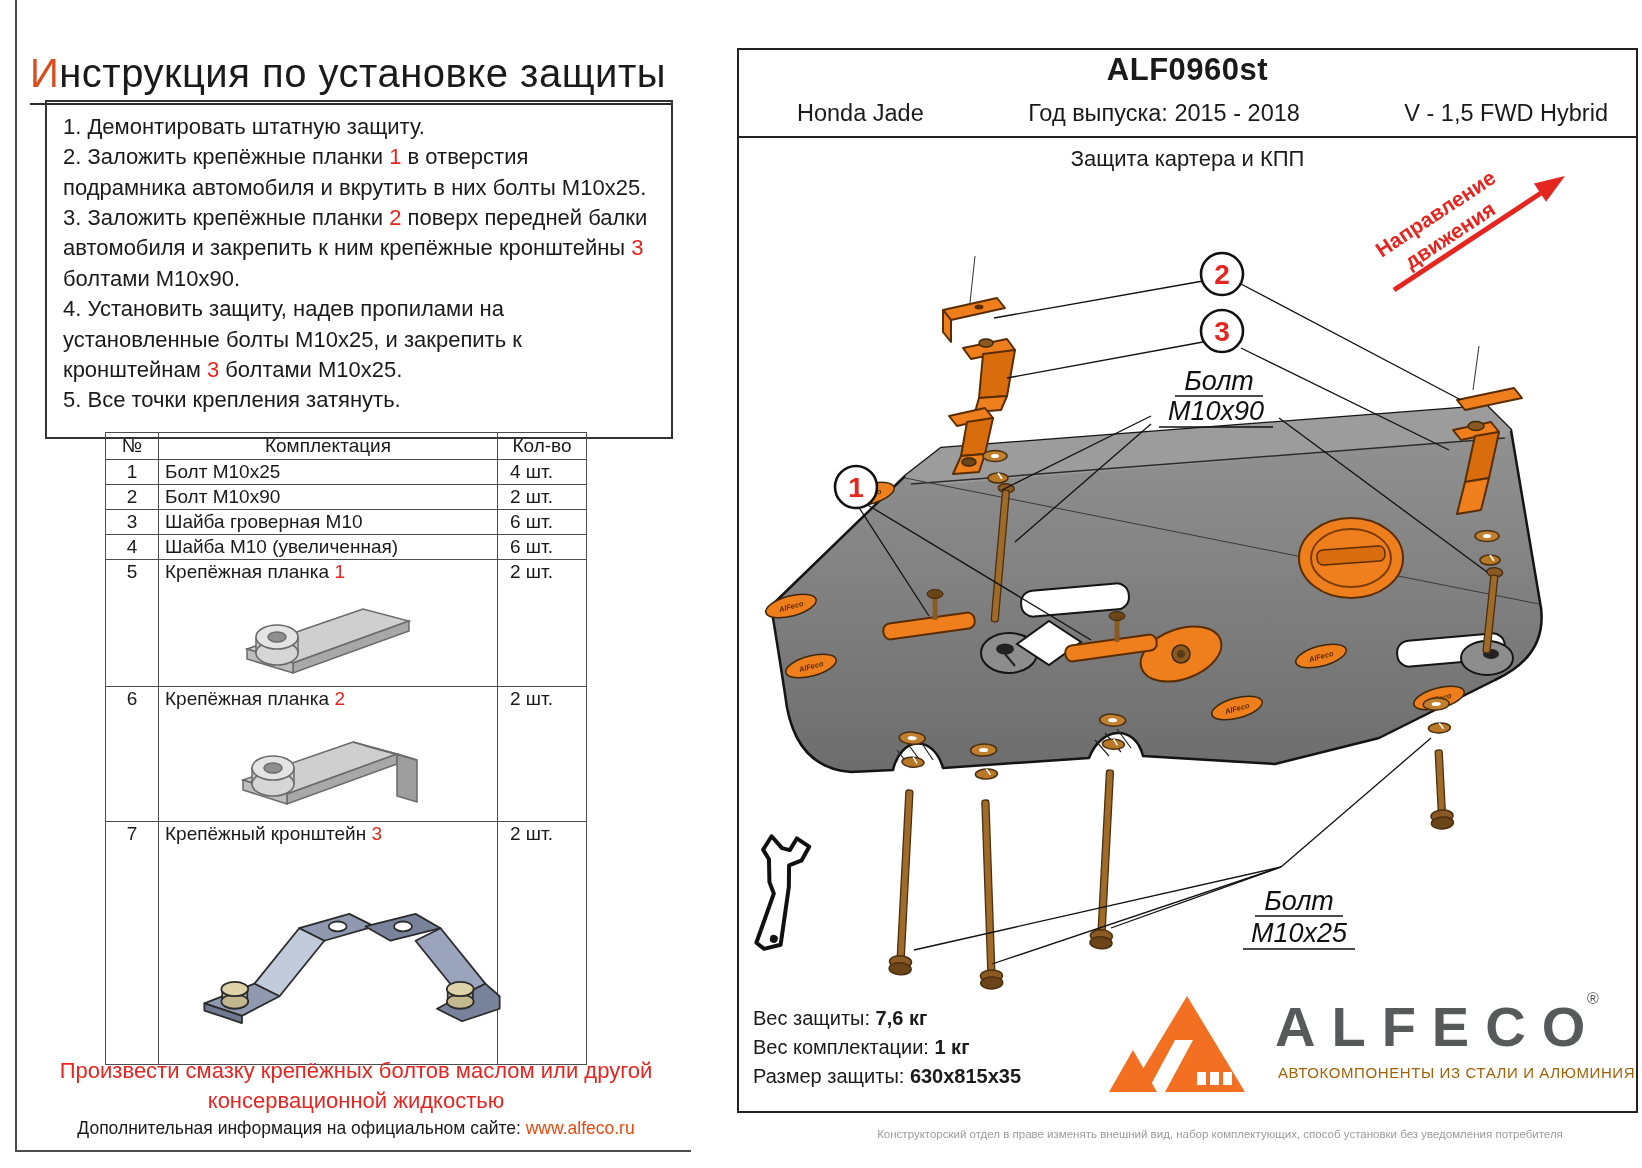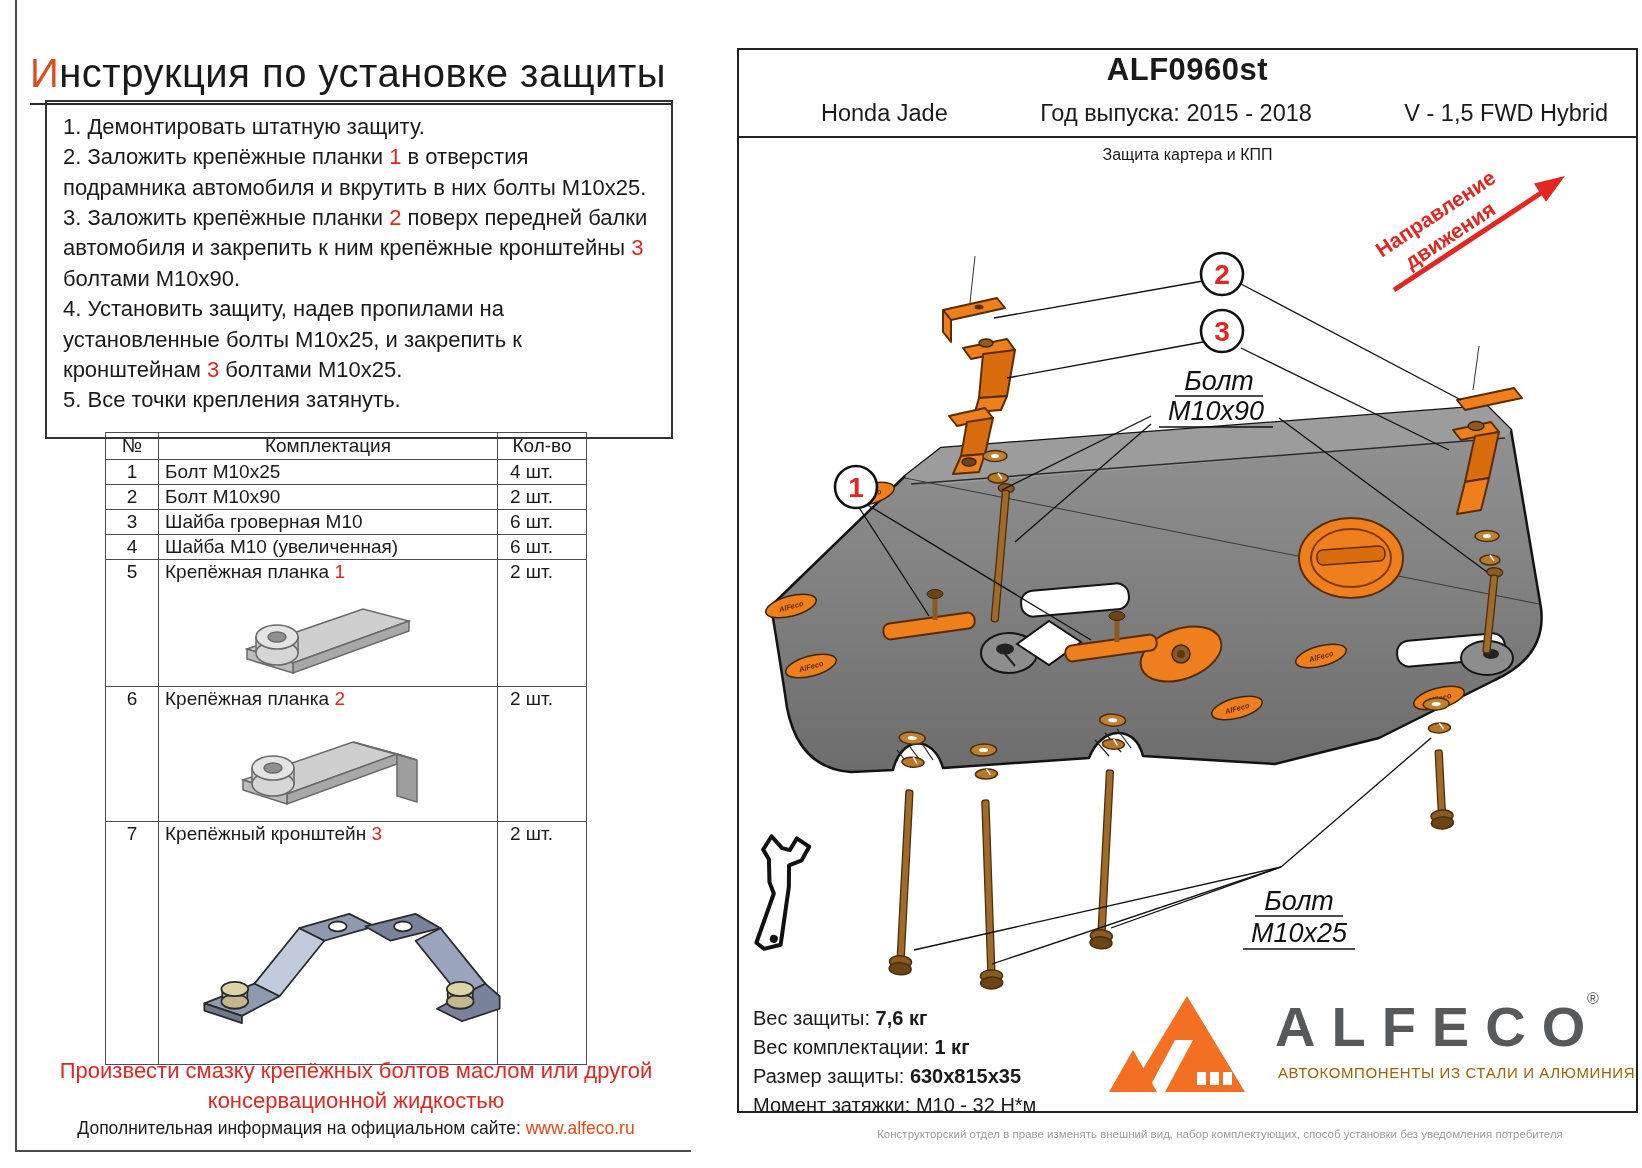--- a/index.html
+++ b/index.html
@@ -28,25 +28,25 @@
   td.num{text-align:center;}
   .part-img{display:block;margin:6px auto 4px auto;}
 
   .lube-note{left:40px;top:1056px;width:632px;text-align:center;font-size:22px;line-height:1.35;color:#e52620;}
   .site-note{left:40px;top:1118px;width:632px;text-align:center;font-size:17.5px;color:#1a1a1a;}
   .site-note a{color:#e8490f;text-decoration:none;}
 
   
   .panel{left:737px;top:48px;width:901px;height:1065px;border:2px solid #222;box-sizing:border-box;}
   .panel-code{left:0;top:2px;width:100%;text-align:center;font-size:31px;font-weight:700;letter-spacing:.5px;}
-  .panel-meta{left:0;top:50px;width:100%;box-sizing:border-box;padding:0 28px 0 82px;
+  .panel-meta{left:0;top:50px;width:100%;box-sizing:border-box;padding:0 28px 0 58px;
               display:flex;justify-content:space-between;font-size:23.5px;}
   .panel-hr{left:0;top:86px;width:100%;height:2px;background:#222;}
   .panel-body{left:0;top:88px;width:897px;height:973px;}
-  .subtitle{left:0;top:8px;width:100%;text-align:center;font-size:16px;}
+  .subtitle{left:0;top:8px;width:100%;text-align:center;font-size:22px;}
   svg.diagram{left:0;top:0;width:897px;height:973px;}
   svg text{font-family:"Liberation Sans",sans-serif;}
   .specs{left:14px;top:866px;font-size:20px;line-height:29px;}
   .specs b{font-weight:700;}
 
   .logo{left:368px;top:850px;width:520px;height:115px;}
   .logo-word{position:absolute;left:168px;top:6px;font-size:56px;font-weight:700;letter-spacing:16px;color:#58595b;}
   .logo-reg{position:absolute;left:480px;top:2px;font-size:16px;color:#58595b;}
   .logo-tag{position:absolute;left:171px;top:76px;font-size:15px;letter-spacing:.6px;color:#a16207;white-space:nowrap;}
   .fineprint{left:800px;top:1128px;width:840px;text-align:center;font-size:11.5px;color:#9a9a9a;}
@@ -410,21 +410,20 @@
         <g transform="translate(45,756) rotate(14)">
           <path d="M -6 58 L -15 54 L -10 2 L -17 -8 L -23 -30 L -31 -38 L -26 -53 L -13 -44 L -5 -44 L -1 -57 L 13 -52 L 9 -37 L -2 -29 L 3 -8 L 9 50 Z" fill="#fff" stroke="#111" stroke-width="4" stroke-linejoin="round"></path>
           <circle cx="1" cy="46" r="4" fill="#111"></circle>
         </g>
       </svg>
 
       <div class="abs specs">
         <div><span>Вес защиты: </span><b>7,6 кг</b></div>
         <div><span>Вес комплектации: </span><b>1 кг</b></div>
         <div><span>Размер защиты: </span><b>630х815х35</b></div>
-        <div><span>Момент затяжки:  </span><span>М10 - 32 Н*м</span></div>
       </div>
 
       <div class="abs logo">
         <svg width="150" height="100" viewBox="0 0 150 100" style="position:absolute;left:0;top:8px;">
           <polygon points="80,0 22,96 138,96" fill="#f36f21"></polygon>
           <polygon points="40,96 68,44 86,44 58,96" fill="#ffffff"></polygon>
           <polygon points="26,54 2,96 50,96" fill="#f36f21"></polygon>
           <rect x="90" y="76" width="9" height="13" fill="#fff"></rect>
           <rect x="103" y="76" width="9" height="13" fill="#fff"></rect>
           <rect x="116" y="76" width="9" height="13" fill="#fff"></rect>

